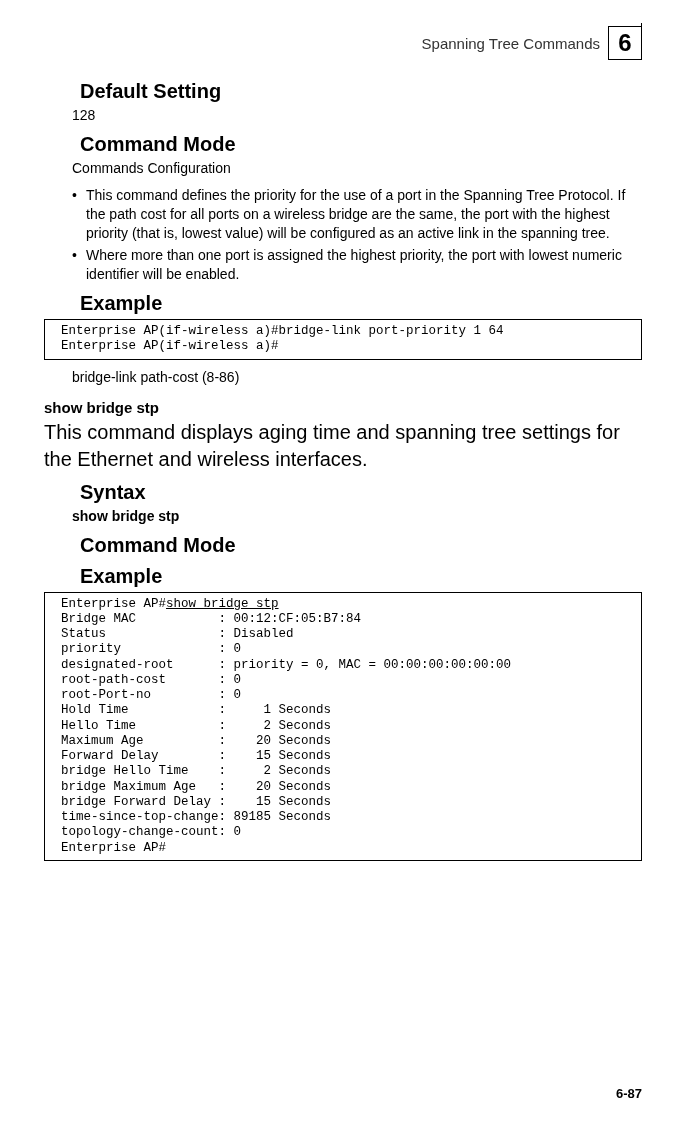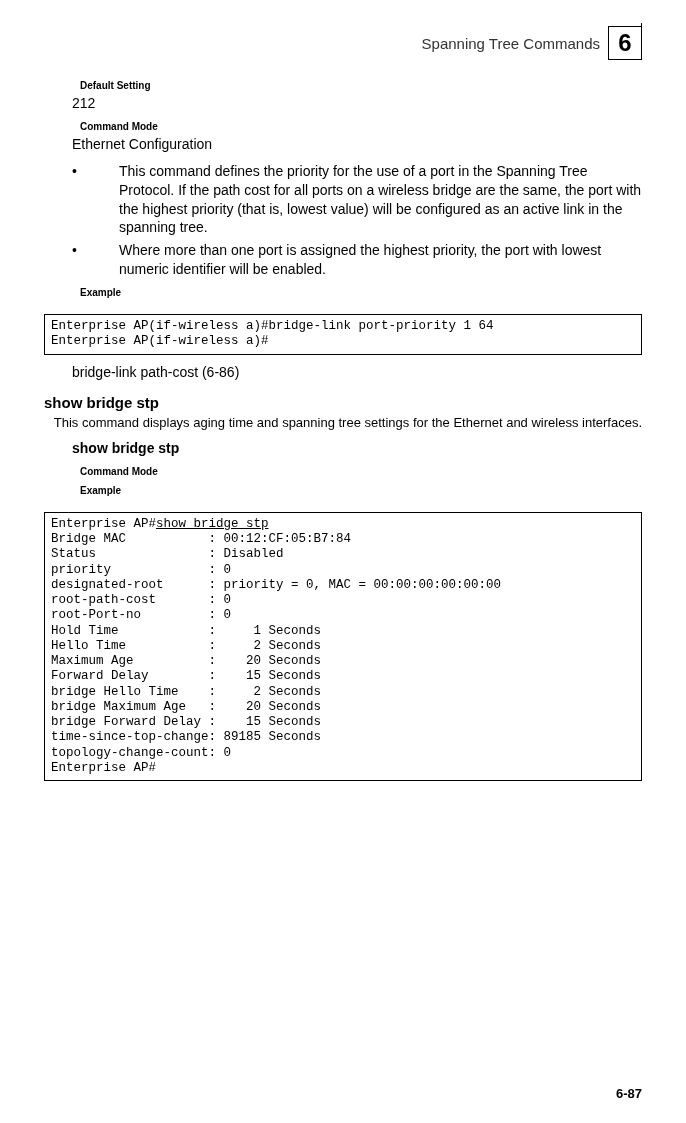--- a/index.html
+++ b/index.html
@@ -2,71 +2,72 @@
 <html><head>
   <meta charset="utf-8">
   <style>
     * { margin: 0; padding: 0; box-sizing: border-box; }
     html, body { width: 686px; background: #fff; font-family: Arial, Helvetica, sans-serif; color: #000; }
     .page { width: 686px; min-height: 1123px; padding: 26px 44px 0 44px; position: relative; }
     .header-row { display: flex; justify-content: flex-end; align-items: center; margin-bottom: 20px; }
     .header-text { font-family: Arial, sans-serif; font-size: 15px; color: #333; margin-right: 8px; }
     .chapter-box { width: 34px; height: 34px; border: 1px solid #000; display: flex; align-items: center; justify-content: center; font-family: Arial, sans-serif; font-size: 24px; font-weight: bold; position: relative; }
     .chapter-box::after { content: ""; position: absolute; top: -4px; right: -1px; width: 1px; height: 14px; background: #000; }
-    .section-title { font-family: Arial, sans-serif; font-size: 10px; font-weight: bold; margin-top: 8px; margin-bottom: 3px; padding-left: 36px; }
+    .section-title { font-family: Arial, sans-serif; font-size: 20px; font-weight: bold; margin-top: 8px; margin-bottom: 3px; padding-left: 36px; }
     .indent-one { margin-left: 28px; font-family: Arial, sans-serif; font-size: 14px; line-height: 1.35; margin-bottom: 8px; }
     .bullet-list { margin-left: 28px; }
     .bullet-item { display: flex; font-family: Arial, sans-serif; font-size: 14px; line-height: 1.35; margin-bottom: 4px; }
     .bullet { flex: 0 0 14px; }
-    .bullet-text { flex: 1; margin-left: 33px; }
-    .code-box { border: 1px solid #000; padding: 4px 6px; font-family: "Courier New", monospace; font-size: 12.5px; line-height: 1.22; white-space: pre; margin-top: 16px; margin-bottom: 8px; overflow: hidden; }
+    .bullet-text { flex: 1; }
+    .code-box { border: 1px solid #000; padding: 4px 16px; font-family: "Courier New", monospace; font-size: 12.5px; line-height: 1.22; white-space: pre; margin-top: 4px; margin-bottom: 8px; overflow: hidden; }
     .subhead { font-family: Arial, sans-serif; font-size: 15px; font-weight: bold; margin-top: 12px; margin-bottom: 3px; }
-    .body-text { font-family: Arial, sans-serif; font-size: 13px; line-height: 1.35; margin-bottom: 8px; text-align: right; }
+    .body-text { font-family: Arial, sans-serif; font-size: 20px; line-height: 1.35; margin-bottom: 8px; }
     .syntax-bold { font-weight: bold; }
     .footer { position: absolute; bottom: 22px; right: 44px; font-family: Arial, sans-serif; font-size: 13px; font-weight: bold; }
     .underline { text-decoration: underline; }
   </style>
 </head>
 <body>
 
 <div class="page">
 
   <div class="header-row">
     <span class="header-text">Spanning Tree Commands</span>
     <div class="chapter-box">
       <span>6</span>
     </div>
   </div>
 
   <div class="section-title">Default Setting</div>
-  <div class="indent-one">212</div>
+  <div class="indent-one">128</div>
 
   <div class="section-title">Command Mode</div>
-  <div class="indent-one">Ethernet Configuration</div>
+  <div class="indent-one">Commands Configuration</div>
 
   <div class="bullet-list">
     <div class="bullet-item">
       <span class="bullet">•</span>
       <span class="bullet-text">This command defines the priority for the use of a port in the Spanning Tree Protocol. If the path cost for all ports on a wireless bridge are the same, the port with the highest priority (that is, lowest value) will be configured as an active link in the spanning tree.</span>
     </div>
     <div class="bullet-item">
       <span class="bullet">•</span>
       <span class="bullet-text">Where more than one port is assigned the highest priority, the port with lowest numeric identifier will be enabled.</span>
     </div>
   </div>
 
   <div class="section-title">Example</div>
   <div class="code-box">Enterprise AP(if-wireless a)#bridge-link port-priority 1 64
 Enterprise AP(if-wireless a)#</div>
 
-  <div class="indent-one">bridge-link path-cost (6-86)</div>
+  <div class="indent-one">bridge-link path-cost (8-86)</div>
 
   <div class="subhead">show bridge stp</div>
   <div class="body-text">This command displays aging time and spanning tree settings for the Ethernet and wireless interfaces.</div>
 
+  <div class="section-title">Syntax</div>
   <div class="indent-one syntax-bold">show bridge stp</div>
 
   <div class="section-title">Command Mode</div>
 
   <div class="section-title">Example</div>
   <div class="code-box"><span>Enterprise AP#</span><span class="underline">show bridge stp</span><span>
 Bridge MAC           : 00:12:CF:05:B7:84
 Status               : Disabled
 priority             : 0
 designated-root      : priority = 0, MAC = 00:00:00:00:00:00

